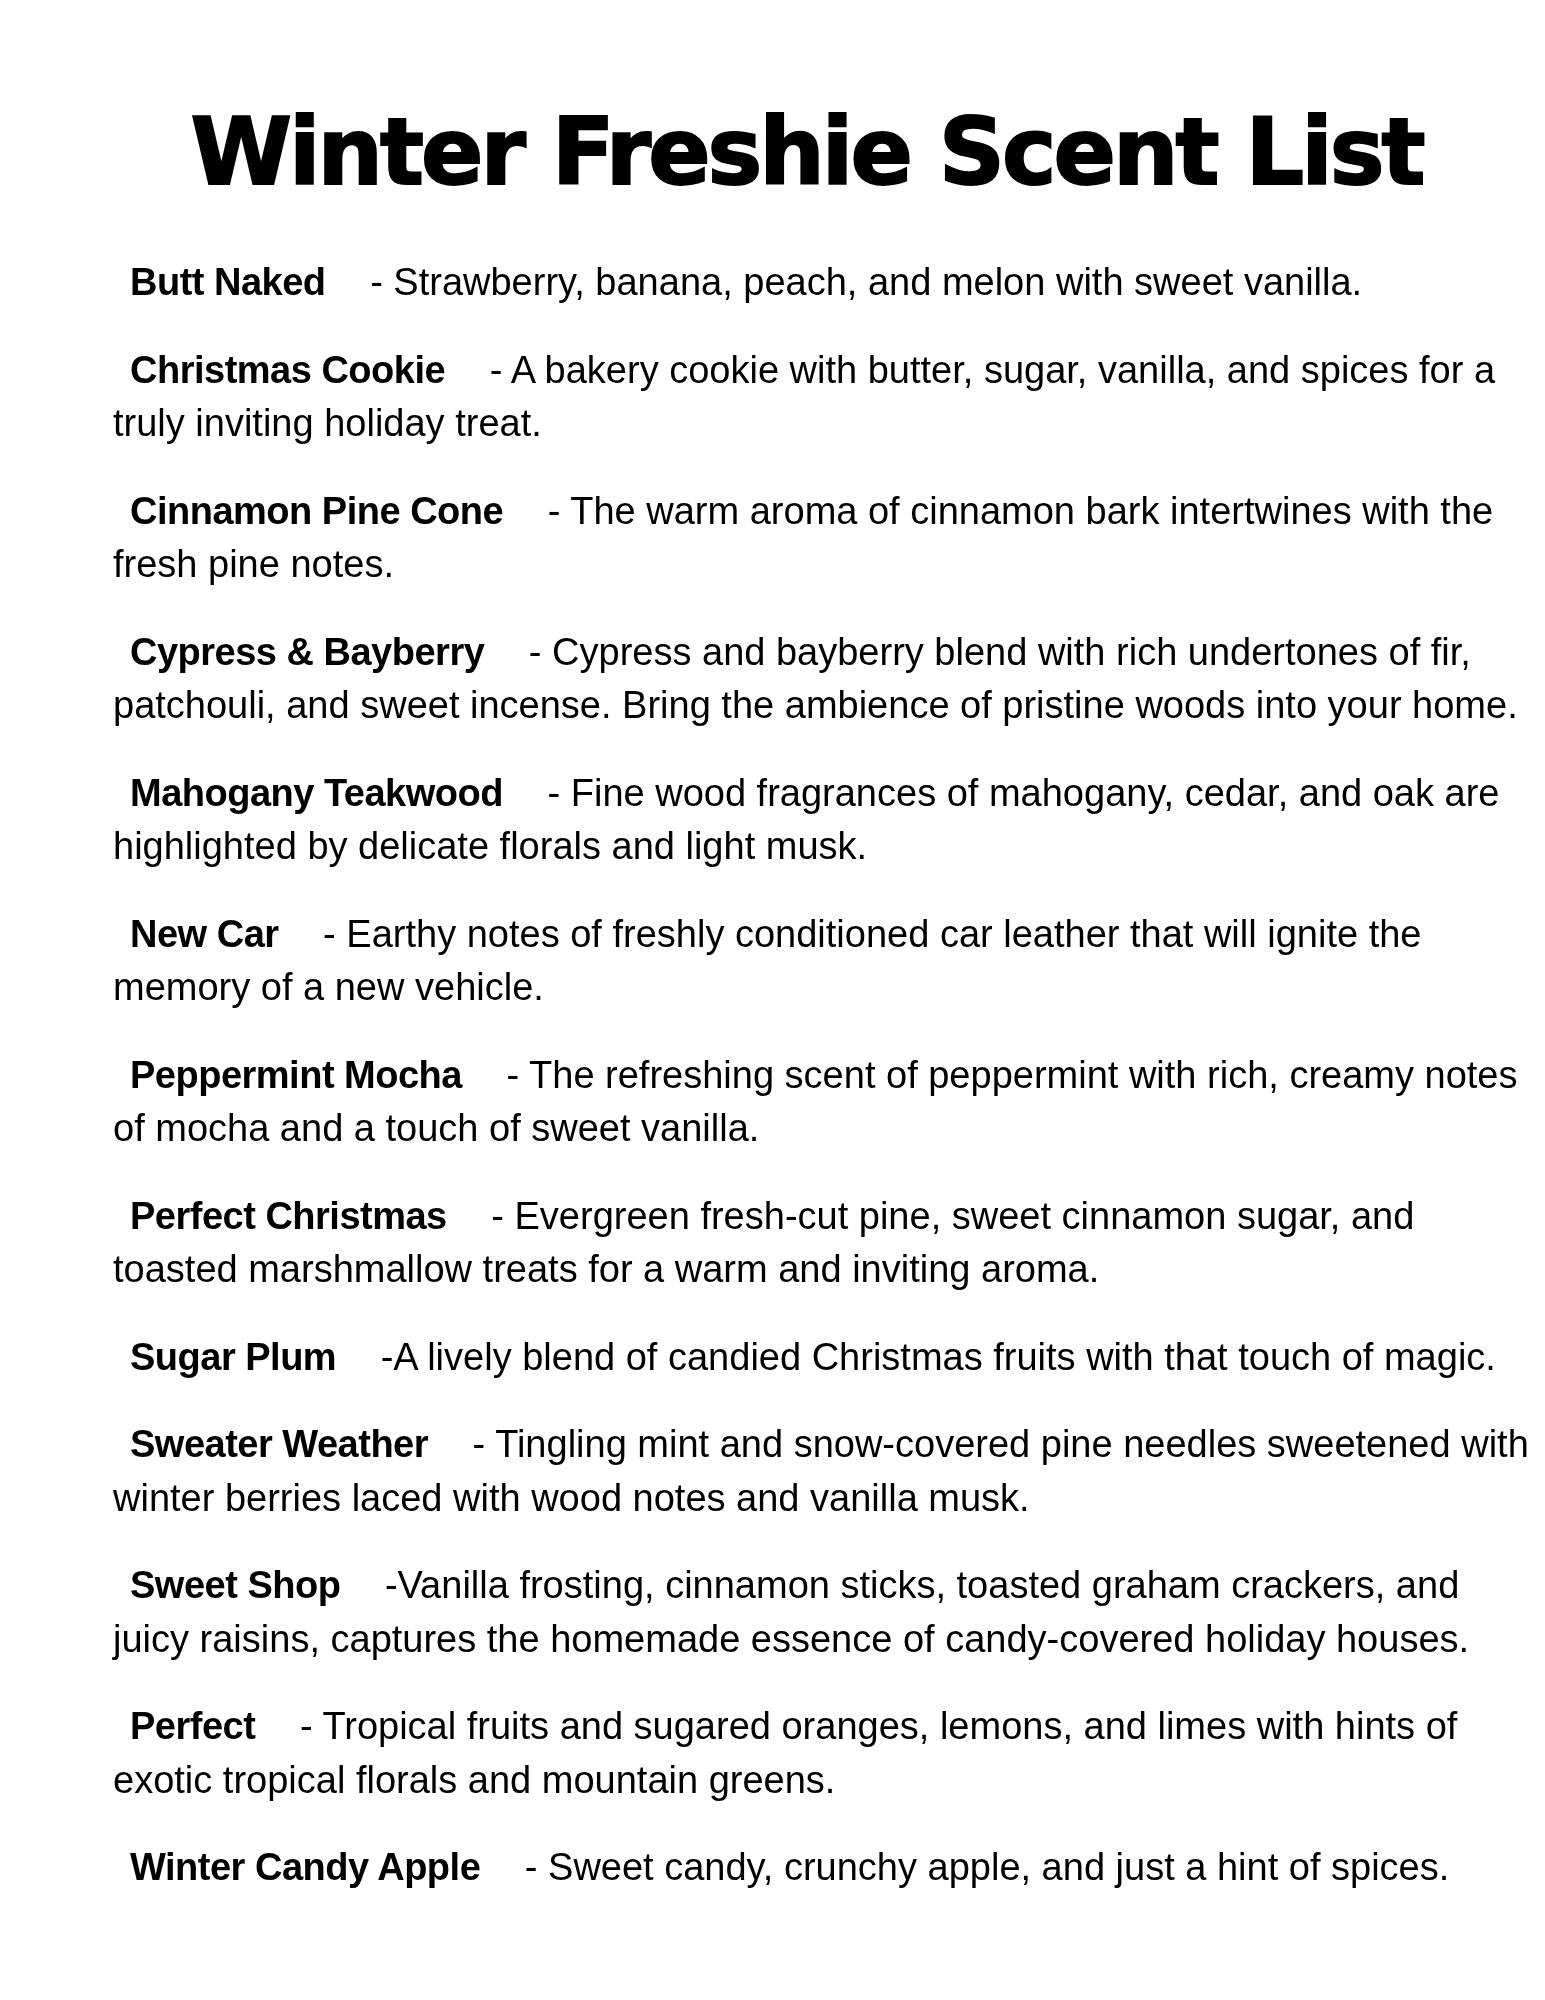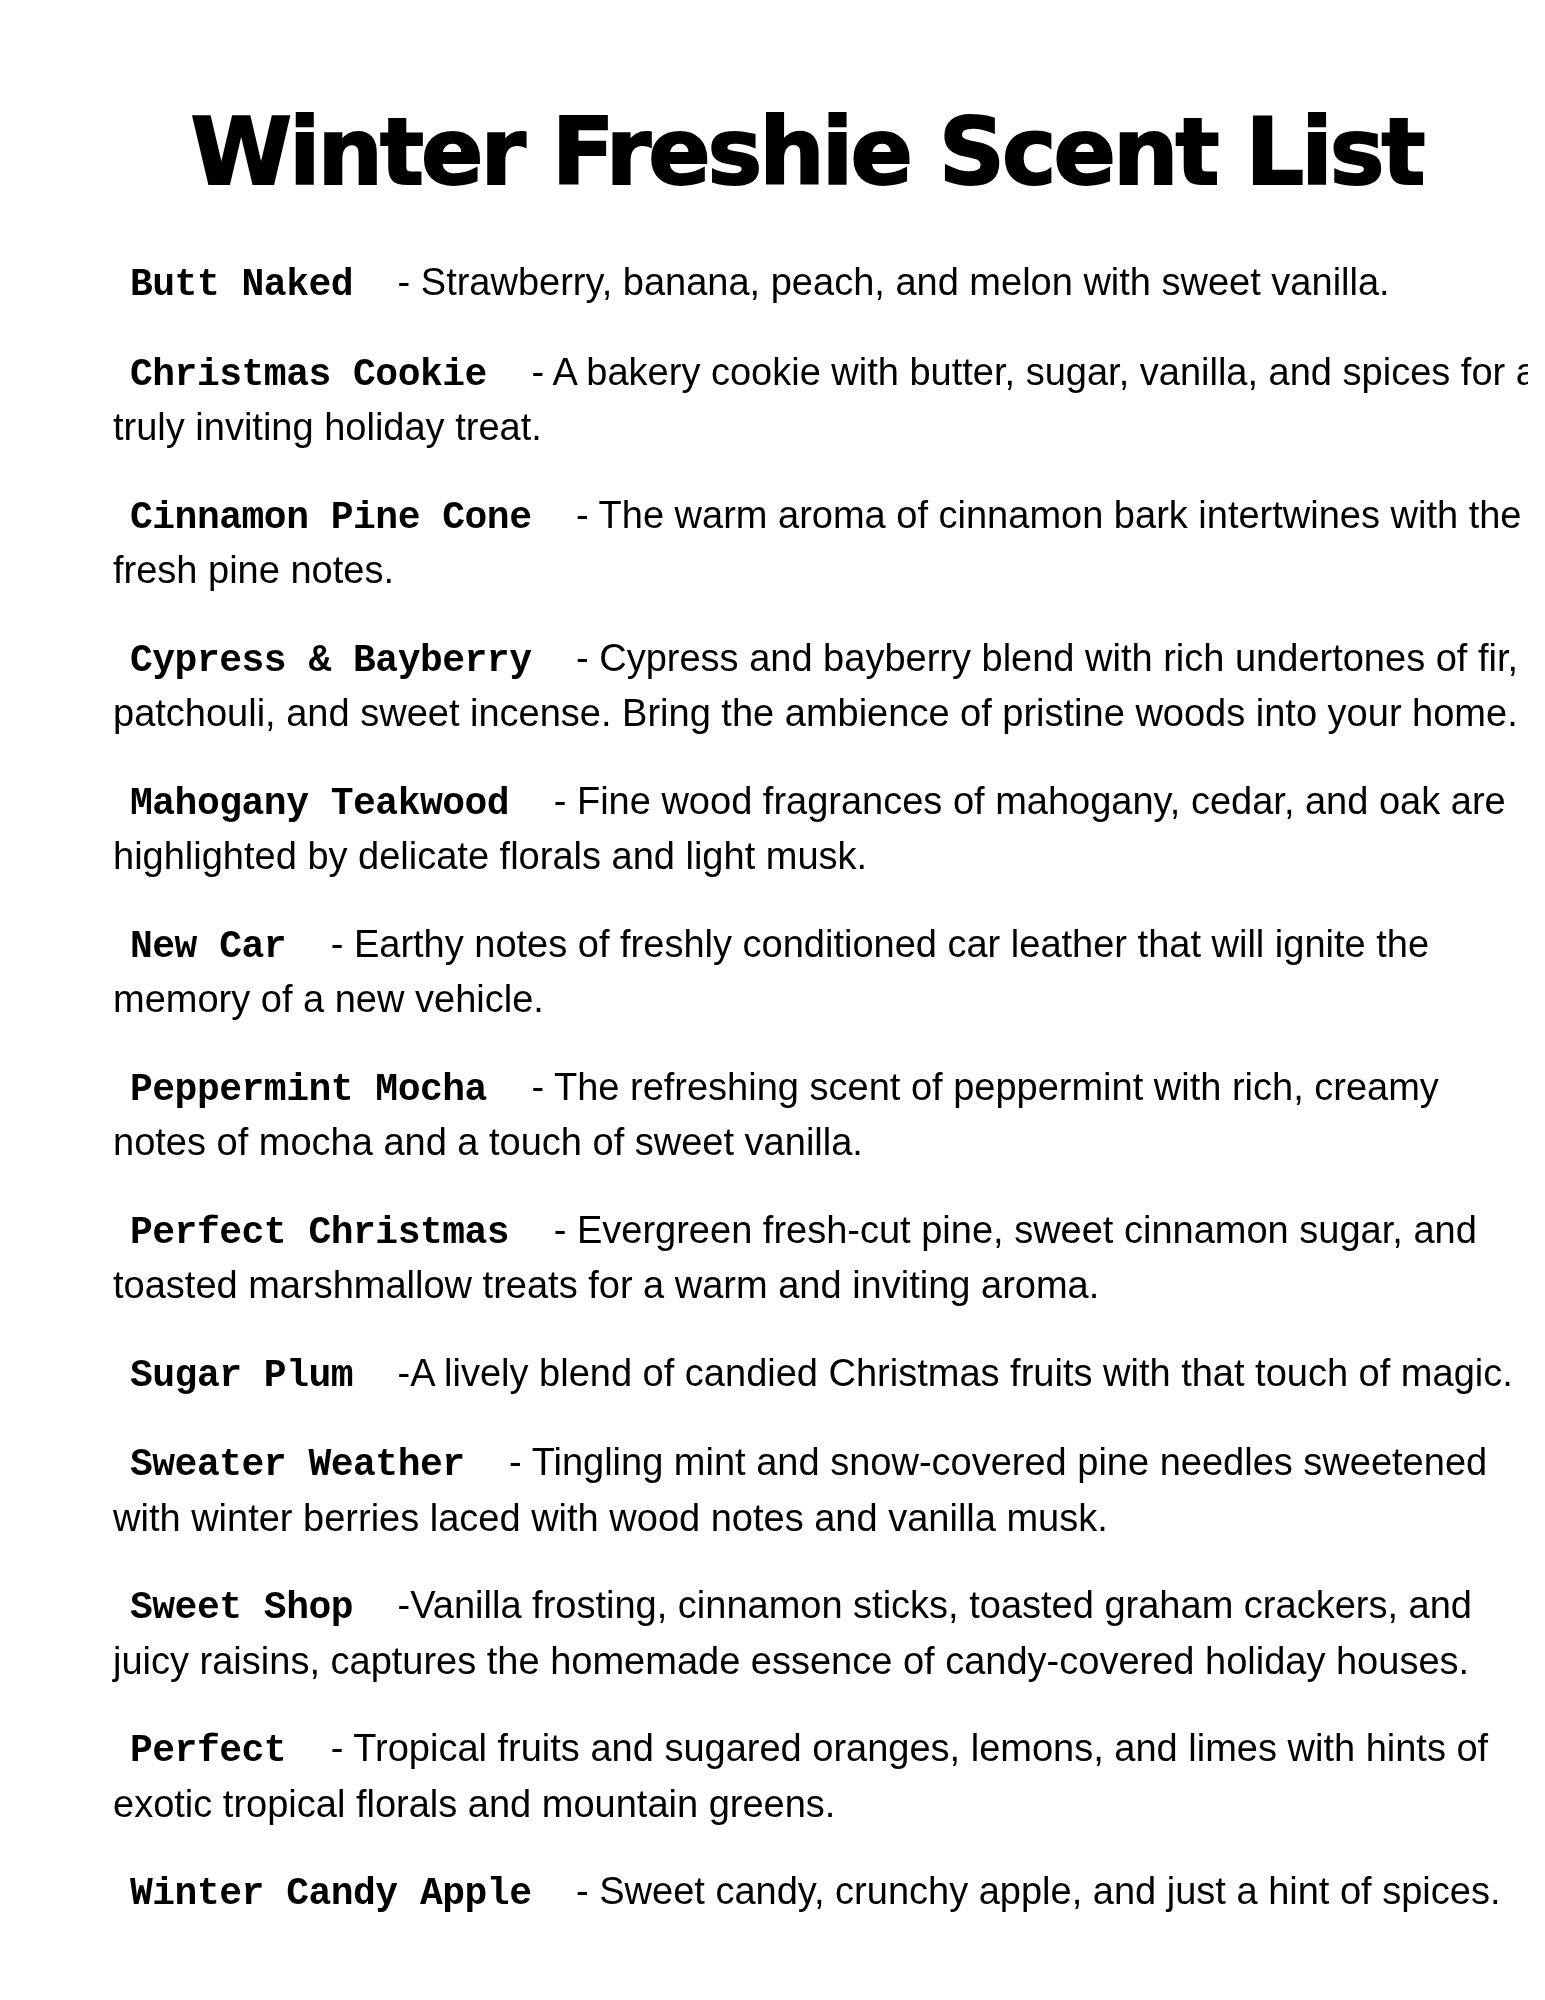--- a/index.html
+++ b/index.html
@@ -38,21 +38,20 @@
     color: #000000;
   }
 
   .scent {
     display: block;
   }
 
   .scent-name {
     font-weight: bold;
     letter-spacing: -0.5px;
-    font-family: Liberation Mono, monospace;
   }
 
   .scent-desc {
     font-weight: normal;
   }
 </style>
 </head>
 <body>
 
 <div class="page">

